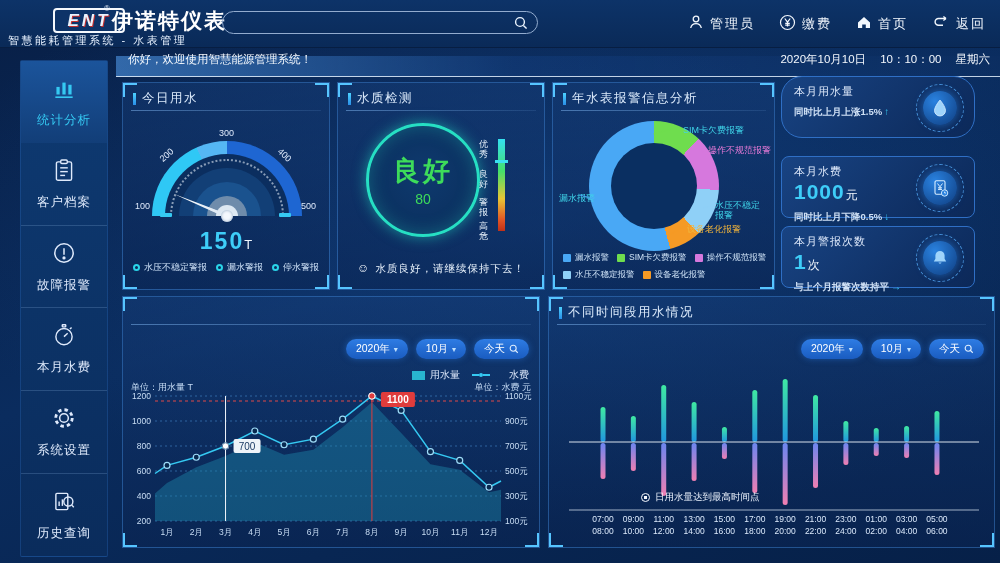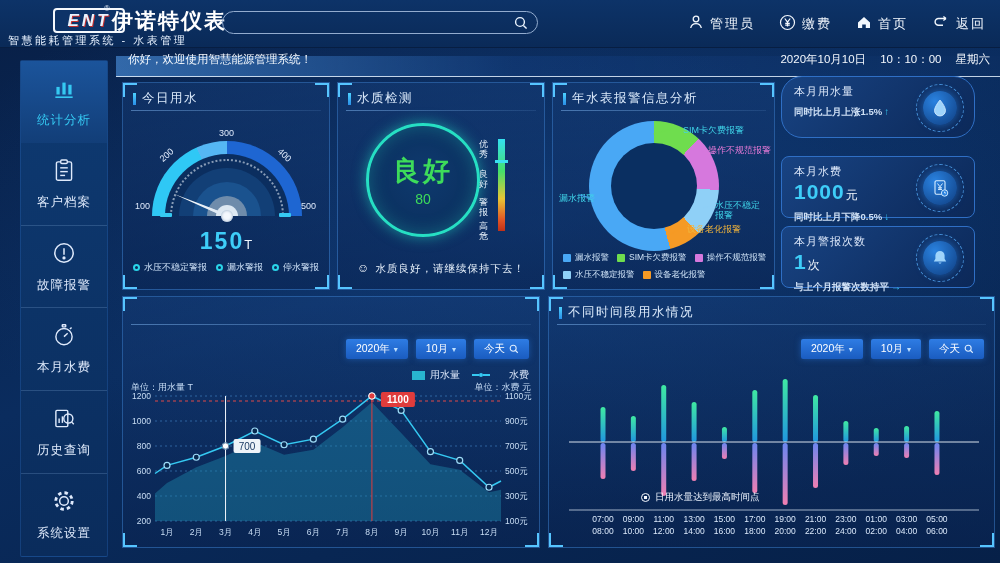--- a/index.html
+++ b/index.html
@@ -127,21 +127,21 @@
   .card .unit{font-size:12px;color:#f2f7fd;margin-left:1px;}
   .card .sub{font-size:9.5px;color:#cfe0f5;margin-top:7px;font-weight:bold;}
   .card .arrow{color:#35c9f2;font-size:10px;margin-left:2px;}
   .card-icon{position:absolute;right:10px;top:7px;width:48px;height:48px;border-radius:50%;
              border:1px dashed rgba(80,160,235,.85);display:flex;align-items:center;justify-content:center;}
   .card-icon .inner{width:34px;height:34px;border-radius:50%;background:radial-gradient(circle at 35% 30%,#2a82e0,#0e3d80);
                     display:flex;align-items:center;justify-content:center;box-shadow:0 0 8px rgba(40,130,225,.6);}
 
   
   .pills{position:absolute;top:42px;right:10px;display:flex;gap:8px;}
-  .pill{height:20px;border-radius:2px;padding:0 10px;display:flex;align-items:center;gap:4px;cursor:pointer;
+  .pill{height:20px;border-radius:10px;padding:0 10px;display:flex;align-items:center;gap:4px;cursor:pointer;
         background:linear-gradient(180deg,#2e7ce4,#1a5cc0);box-shadow:0 0 6px rgba(40,120,220,.5);}
   .pill .pl{font-size:10.5px;color:#ffffff;}
   .pill .caret{font-size:8px;color:#bfe0ff;}
   .chart-legend{position:absolute;top:71px;right:10px;display:flex;align-items:center;gap:12px;font-size:10px;color:#dfeafc;}
   .sw-area{width:13px;height:9px;background:#28b4cf;display:inline-block;}
   .sw-line{display:inline-flex;align-items:center;}
   .sw-line i{width:7px;height:2px;background:#35c9f2;display:inline-block;}
   .sw-line b{width:4px;height:4px;border-radius:50%;background:#35c9f2;display:inline-block;}
   .unitL{position:absolute;top:84px;left:8px;font-size:9px;color:#c6dcf5;}
   .unitR{position:absolute;top:84px;right:8px;font-size:9px;color:#c6dcf5;}
@@ -246,35 +246,35 @@
     <div class="side-item">
       <span><svg width="26" height="26" viewBox="0 0 24 24" fill="none" stroke="#dfeafc" stroke-width="1.3">
             <circle cx="12" cy="13.5" r="7.5"></circle>
             <rect x="10.4" y="2.5" width="3.2" height="2" rx="0.5"></rect>
             <line x1="12" y1="13.5" x2="15.4" y2="10.4"></line>
             <line x1="17.5" y1="6.5" x2="19" y2="5"></line>
           </svg></span>
       <span class="lbl">本月水费</span>
     </div>
     <div class="side-item">
+      <span><svg width="26" height="26" viewBox="0 0 24 24" fill="none" stroke="#dfeafc">
+            <circle cx="12" cy="12" r="4" stroke-width="1.4"></circle>
+            <circle cx="12" cy="12" r="7.6" stroke-width="2.6" stroke-dasharray="3.2 2.8"></circle>
+          </svg></span>
+      <span class="lbl">系统设置</span>
+    </div>
+    <div class="side-item">
       <span><svg width="26" height="26" viewBox="0 0 24 24" fill="none" stroke="#dfeafc" stroke-width="1.3">
             <rect x="4.5" y="5" width="11" height="15" rx="1"></rect>
             <line x1="7.5" y1="16.5" x2="7.5" y2="12.5"></line>
             <line x1="10.5" y1="16.5" x2="10.5" y2="10.5"></line>
             <circle cx="16" cy="12.5" r="4.2"></circle>
             <line x1="19" y1="15.6" x2="21" y2="17.8"></line>
           </svg></span>
       <span class="lbl">历史查询</span>
-    </div>
-    <div class="side-item">
-      <span><svg width="26" height="26" viewBox="0 0 24 24" fill="none" stroke="#dfeafc">
-            <circle cx="12" cy="12" r="4" stroke-width="1.4"></circle>
-            <circle cx="12" cy="12" r="7.6" stroke-width="2.6" stroke-dasharray="3.2 2.8"></circle>
-          </svg></span>
-      <span class="lbl">系统设置</span>
     </div>
   </div>
 
   <div class="panel p1">
     <div class="ptitle">
       <span class="tbar"></span>
       <span class="ttext">今日用水</span>
     </div>
     <div class="tline"></div>
 

